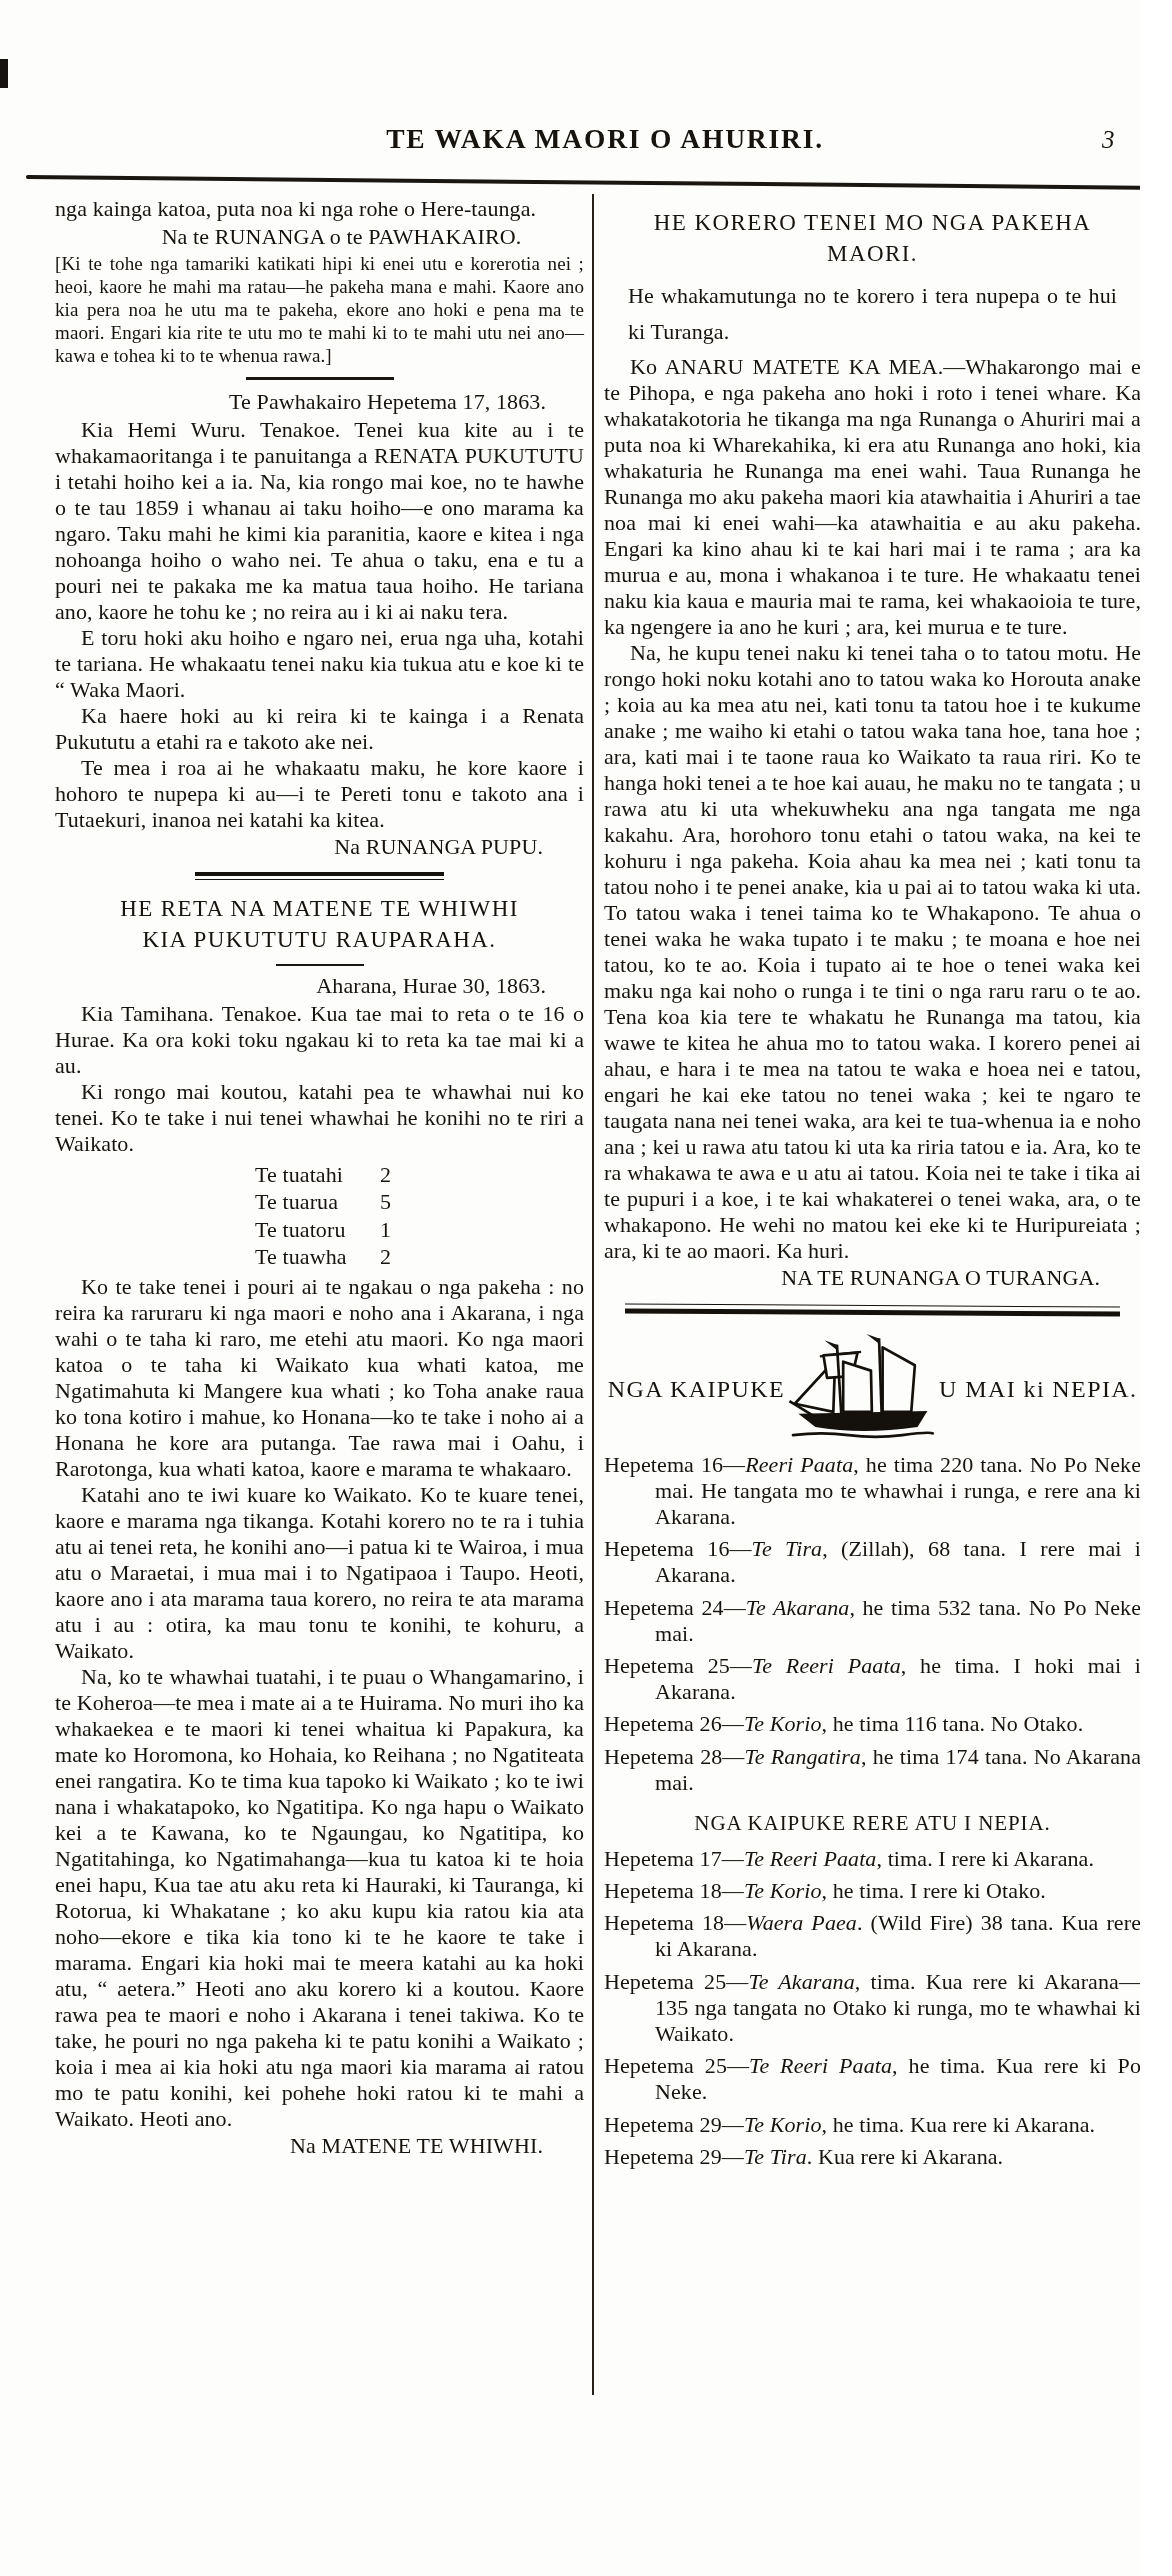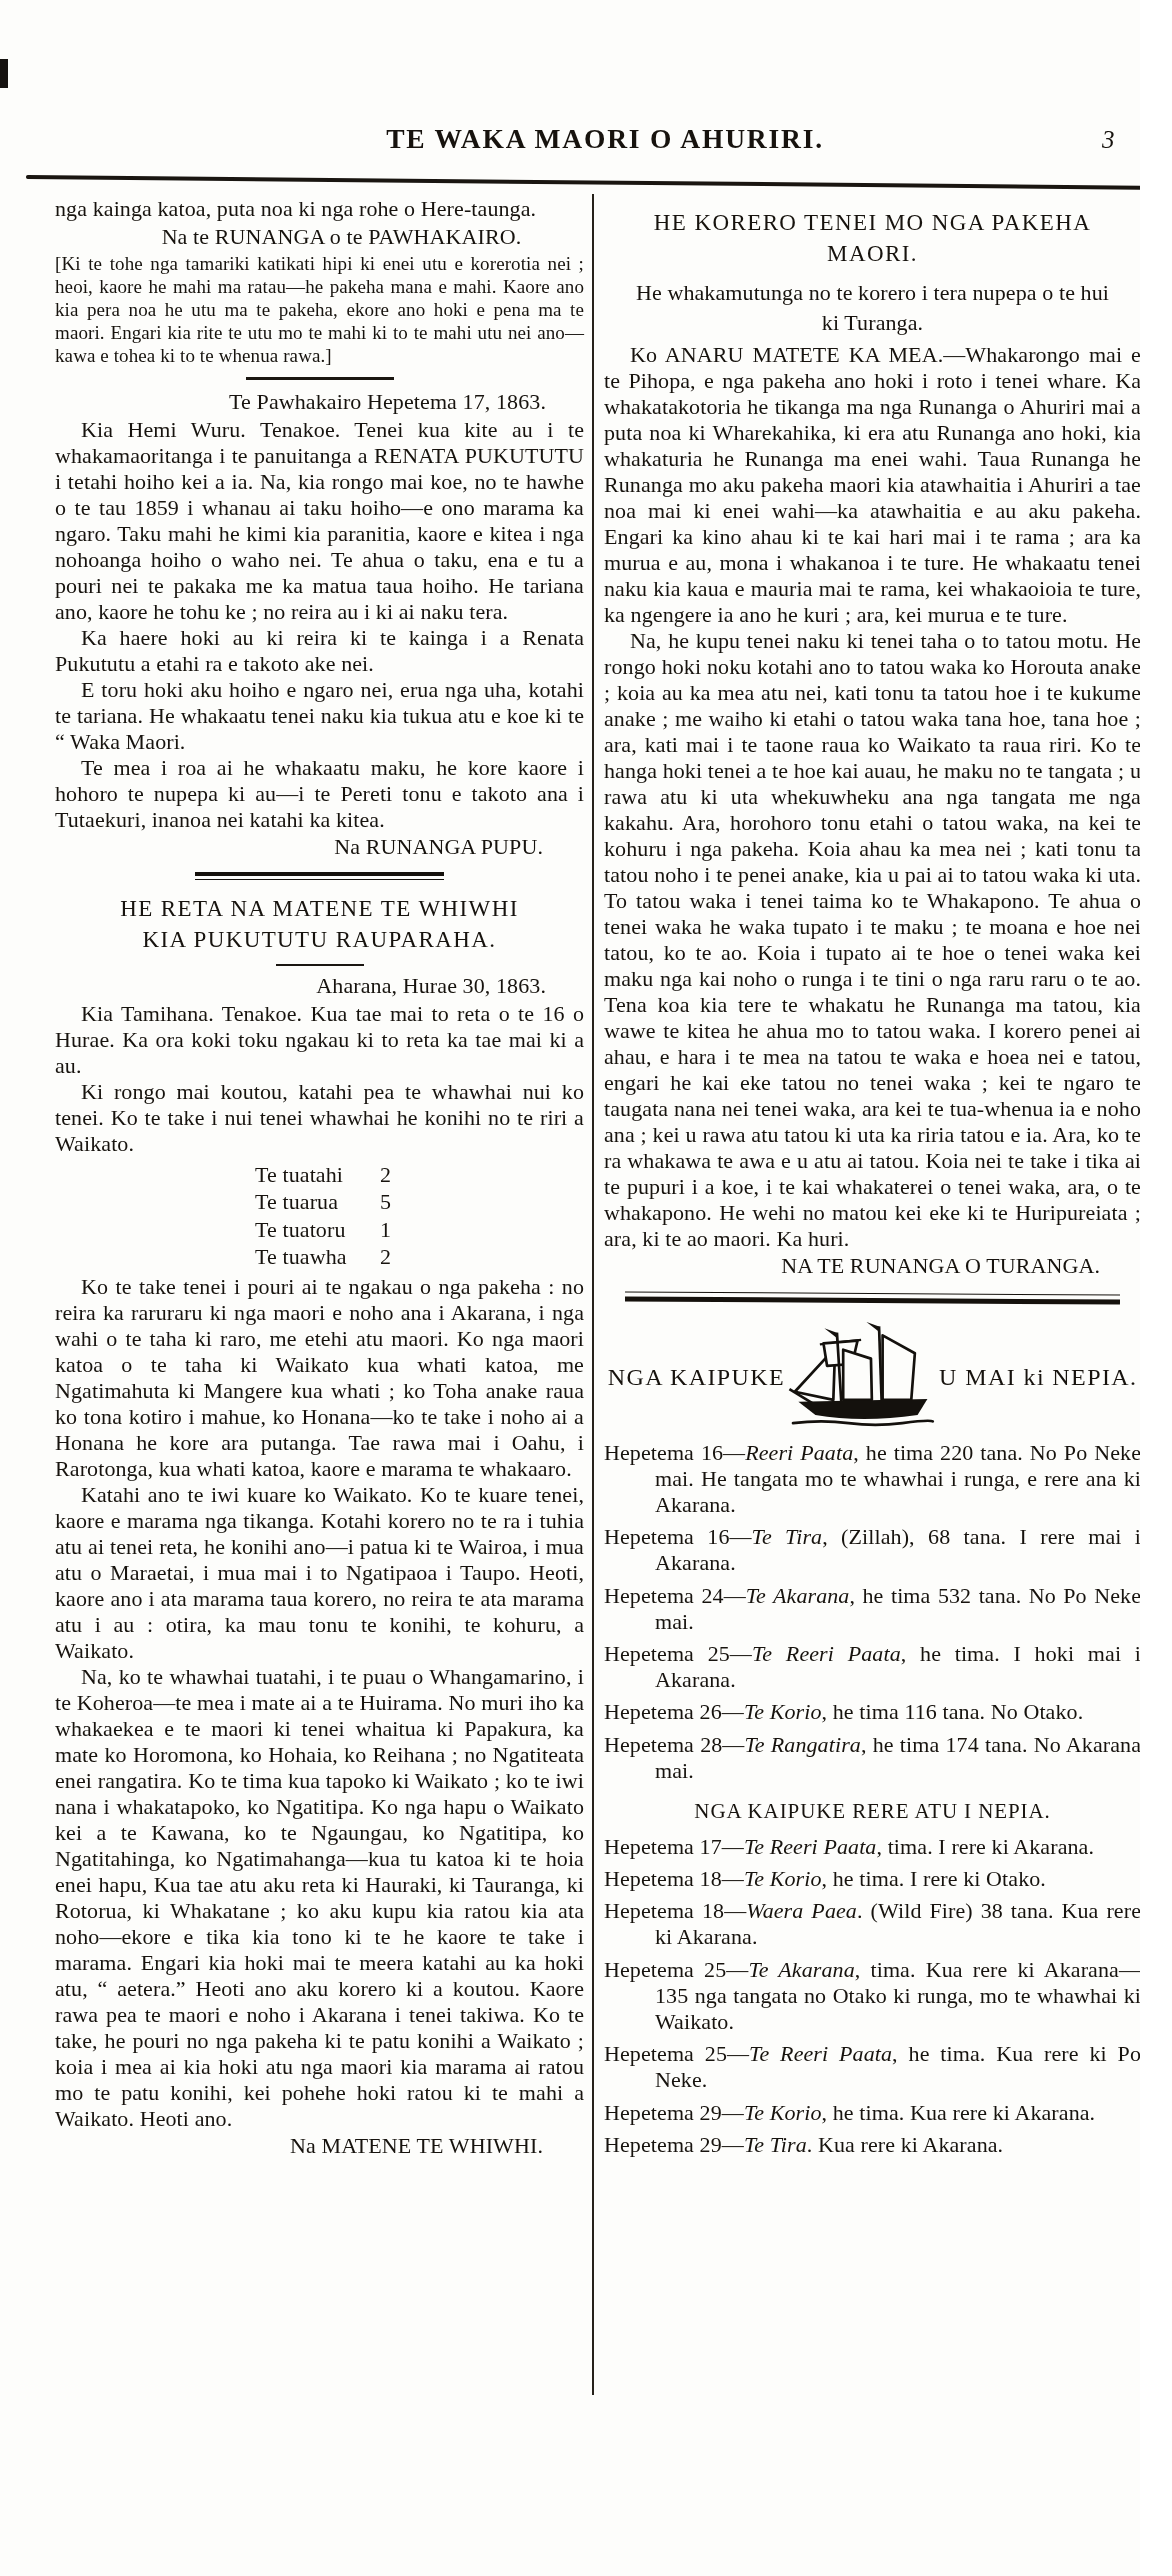--- a/index.html
+++ b/index.html
@@ -40,21 +40,21 @@
   
   .rule-short{height:2.7px;background:#1a1611;width:148px;margin:10px auto 9.2px;}
   .rule-short.thin{height:2.3px;width:88px;margin:8.2px auto 7.3px;}
   .rule-double{width:249px;margin:12px auto 13.7px;height:2.7px;border-top:4.6px solid #15110c;border-bottom:1.8px solid #15110c;}
   .rule-double-wide{width:495px;margin:14.7px auto 9.2px;height:3.7px;border-top:1.8px solid #15110c;border-bottom:5.5px solid #15110c;transform:rotate(0.35deg);}
   
   .heading{
     text-align:center;text-indent:0;font-size:23px;line-height:31px;
     letter-spacing:1.4px;font-weight:normal;margin:11px 0 0;
   }
-  .subheading-block{text-align:center;text-indent:0;margin:9.2px 24px 3.7px;line-height:30px;}
+  .subheading-block{text-indent:0;margin:9.2px 24px 3.7px;line-height:36px;}
   
   .tally{margin:3.7px 0 3.7px 200px;}
   .tally-row{display:flex;line-height:27.5px;}
   .tally-label{width:125px;}
   
   .ship-section{display:flex;align-items:center;justify-content:space-between;margin:18.3px 3.7px 5.5px;}
   .ship-title{font-size:24px;letter-spacing:1.4px;white-space:nowrap;}
   .ship-svg{width:154px;height:112px;flex:0 0 auto;}
   .entry{margin:6.4px 0;padding-left:51px;text-indent:-51px;}
   .entry .ship-name{font-style:italic;}
@@ -78,22 +78,22 @@
   <section class="col col-left">
 
     <p class="noindent">nga kainga katoa, puta noa ki nga rohe o Here-taunga.</p>
     <p class="sig-center">Na te RUNANGA o te PAWHAKAIRO.</p>
     <p class="small-note">[Ki te tohe nga tamariki katikati hipi ki enei utu e korerotia nei ; heoi, kaore he mahi ma ratau—he pakeha mana e mahi. Kaore ano kia pera noa he utu ma te pakeha, ekore ano hoki e pena ma te maori. Engari kia rite te utu mo te mahi ki to te mahi utu nei ano—kawa e tohea ki to te whenua rawa.]</p>
 
     <div class="rule-short"></div>
 
     <p class="dateline">Te Pawhakairo Hepetema 17, 1863.</p>
     <p class="body">Kia Hemi Wuru.  Tenakoe.  Tenei kua kite au i te whakamaoritanga i te panuitanga a RENATA PUKUTUTU i tetahi hoiho kei a ia.  Na, kia rongo mai koe, no te hawhe o te tau 1859 i whanau ai taku hoiho—e ono marama ka ngaro. Taku mahi he kimi kia paranitia, kaore e kitea i nga nohoanga hoiho o waho nei.  Te ahua o taku, ena e tu a pouri nei te pakaka me ka matua taua hoiho.  He tariana ano, kaore he tohu ke ; no reira au i ki ai naku tera.</p>
+    <p class="body">E toru hoki aku hoiho e ngaro nei, erua nga uha, kotahi te tariana.  He whakaatu tenei naku kia tukua atu e koe ki te “ Waka Maori.</p>
     <p class="body">Ka haere hoki au ki reira ki te kainga i a Renata Pukututu a etahi ra e takoto ake nei.</p>
-    <p class="body">E toru hoki aku hoiho e ngaro nei, erua nga uha, kotahi te tariana.  He whakaatu tenei naku kia tukua atu e koe ki te “ Waka Maori.</p>
     <p class="body">Te mea i roa ai he whakaatu maku, he kore kaore i hohoro te nupepa ki au—i te Pereti tonu e takoto ana i Tutaekuri, inanoa nei katahi ka kitea.</p>
     <p class="sig-right">Na RUNANGA PUPU.</p>
 
     <div class="rule-double"></div>
 
     <h2 class="heading">
       <span>HE RETA NA MATENE TE WHIWHI</span><br>
       <span>KIA PUKUTUTU RAUPARAHA.</span>
     </h2>
     <div class="rule-short thin"></div>

